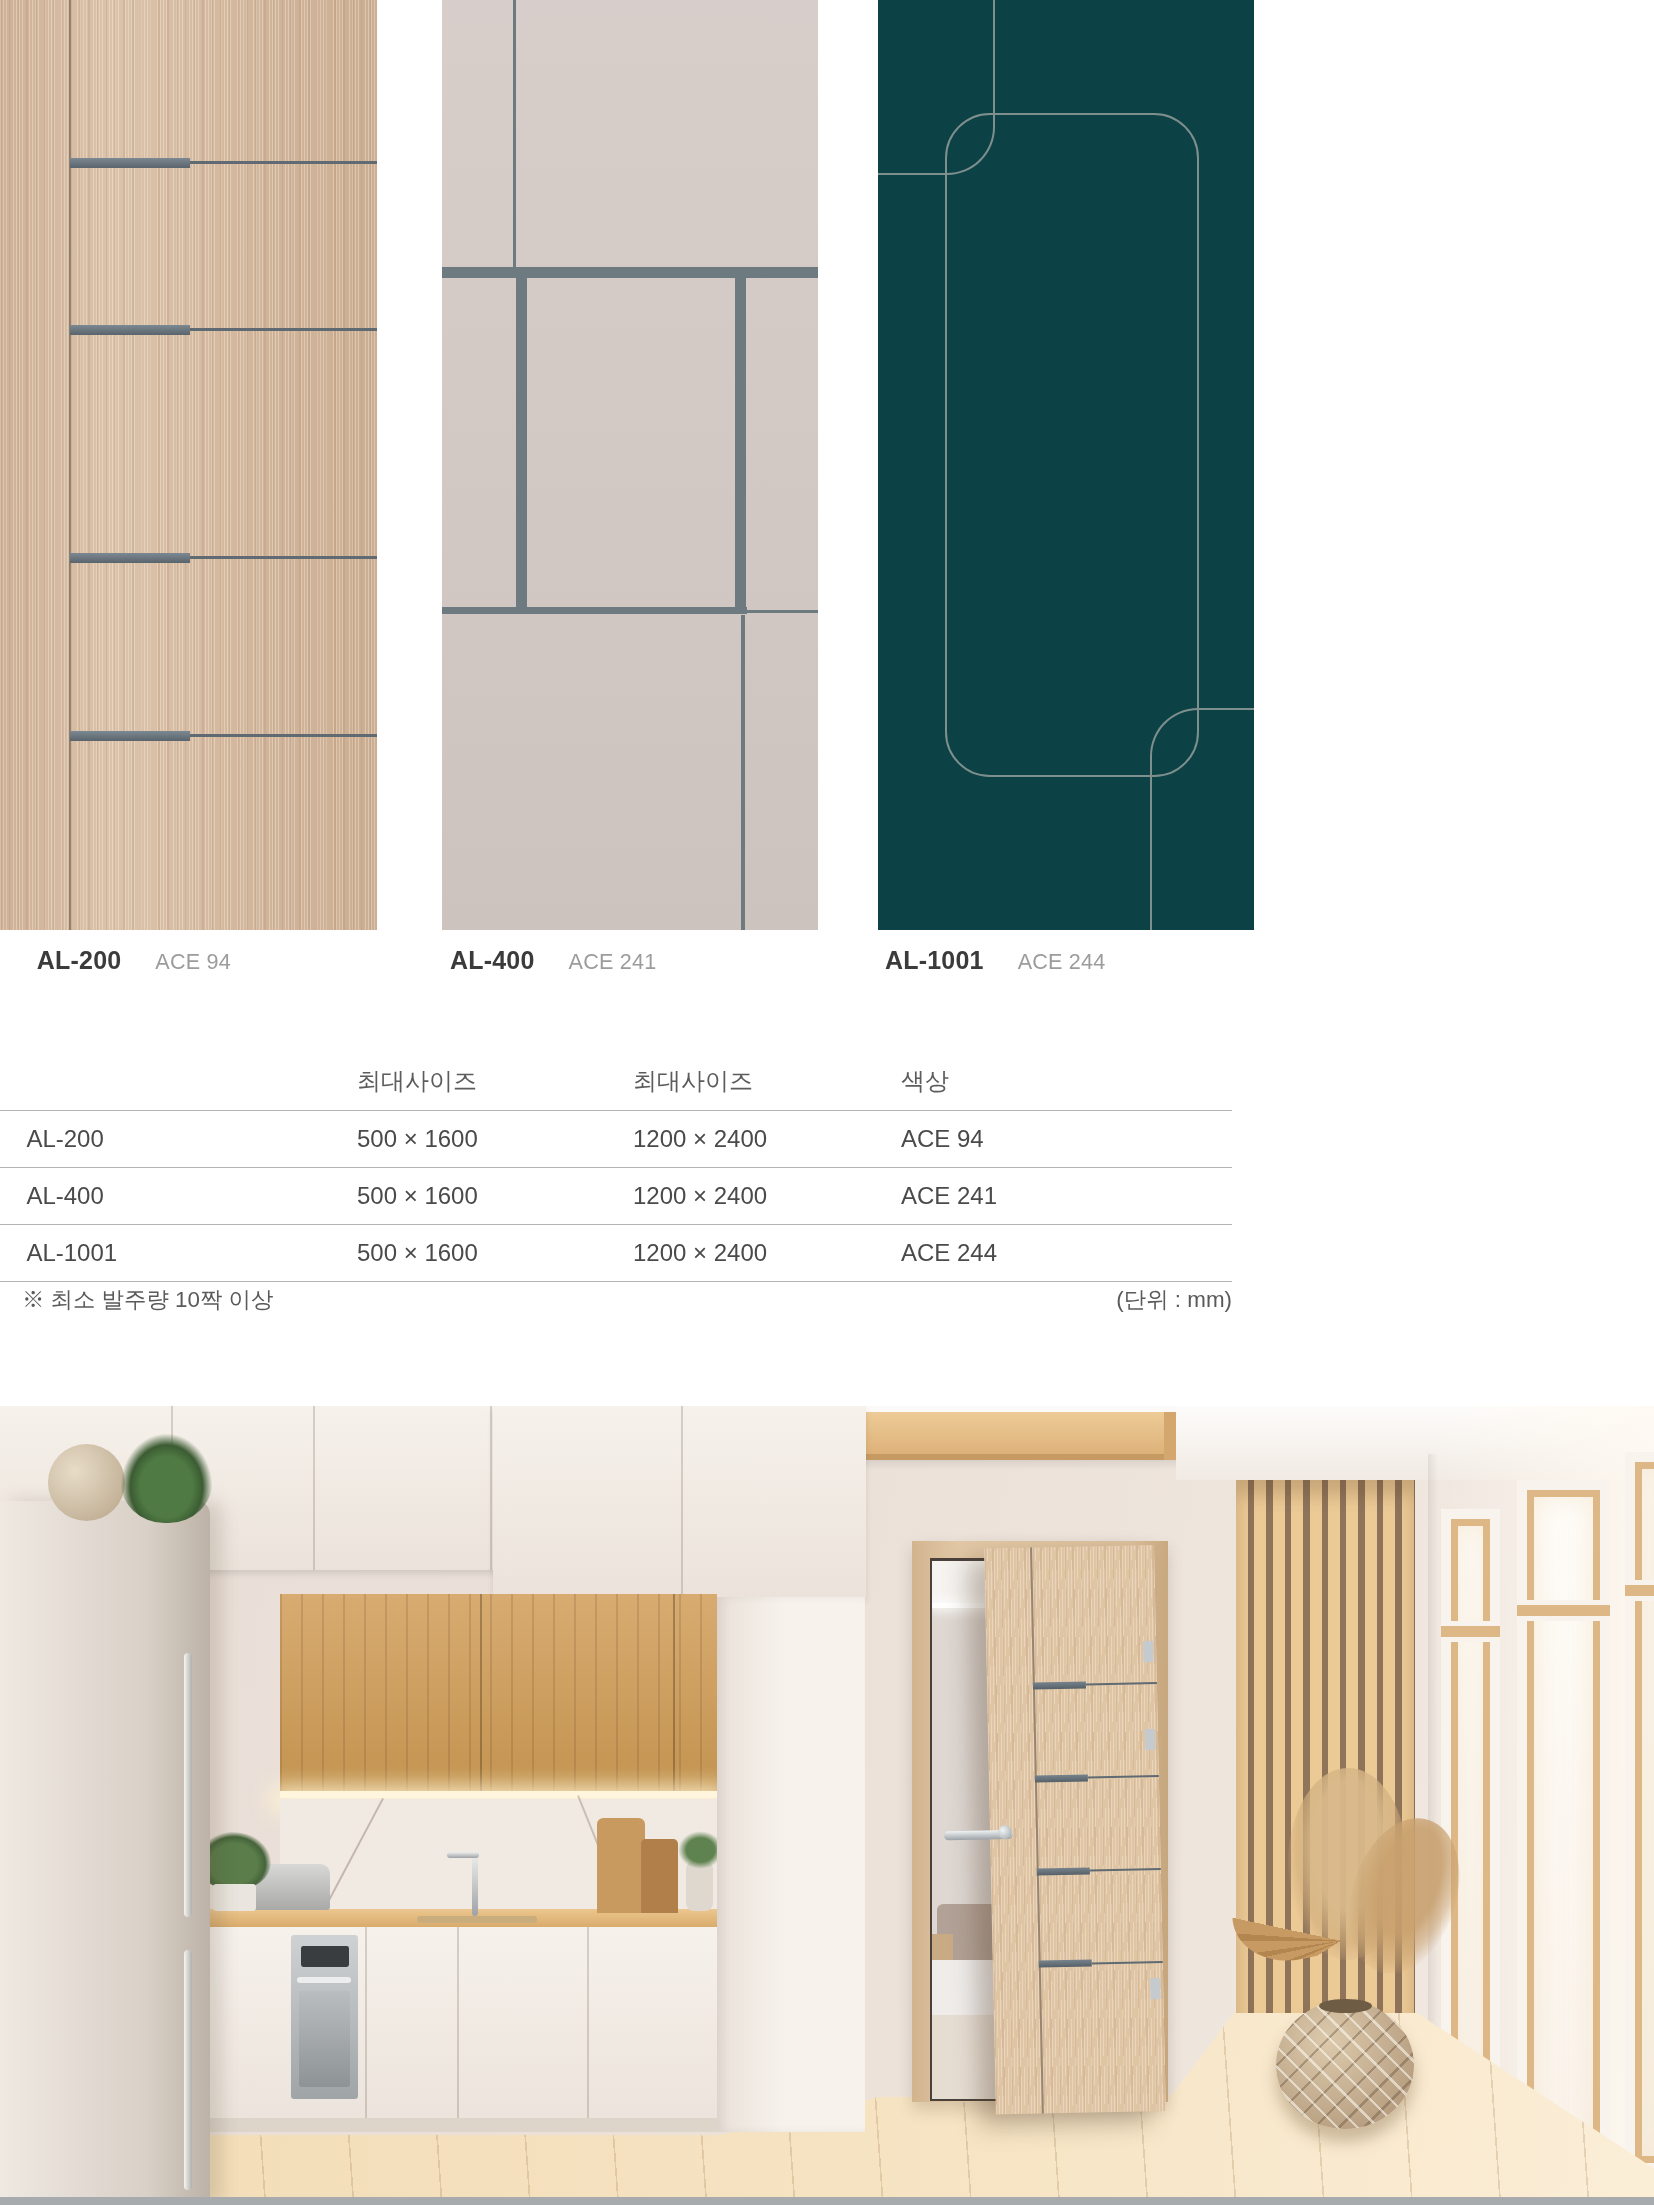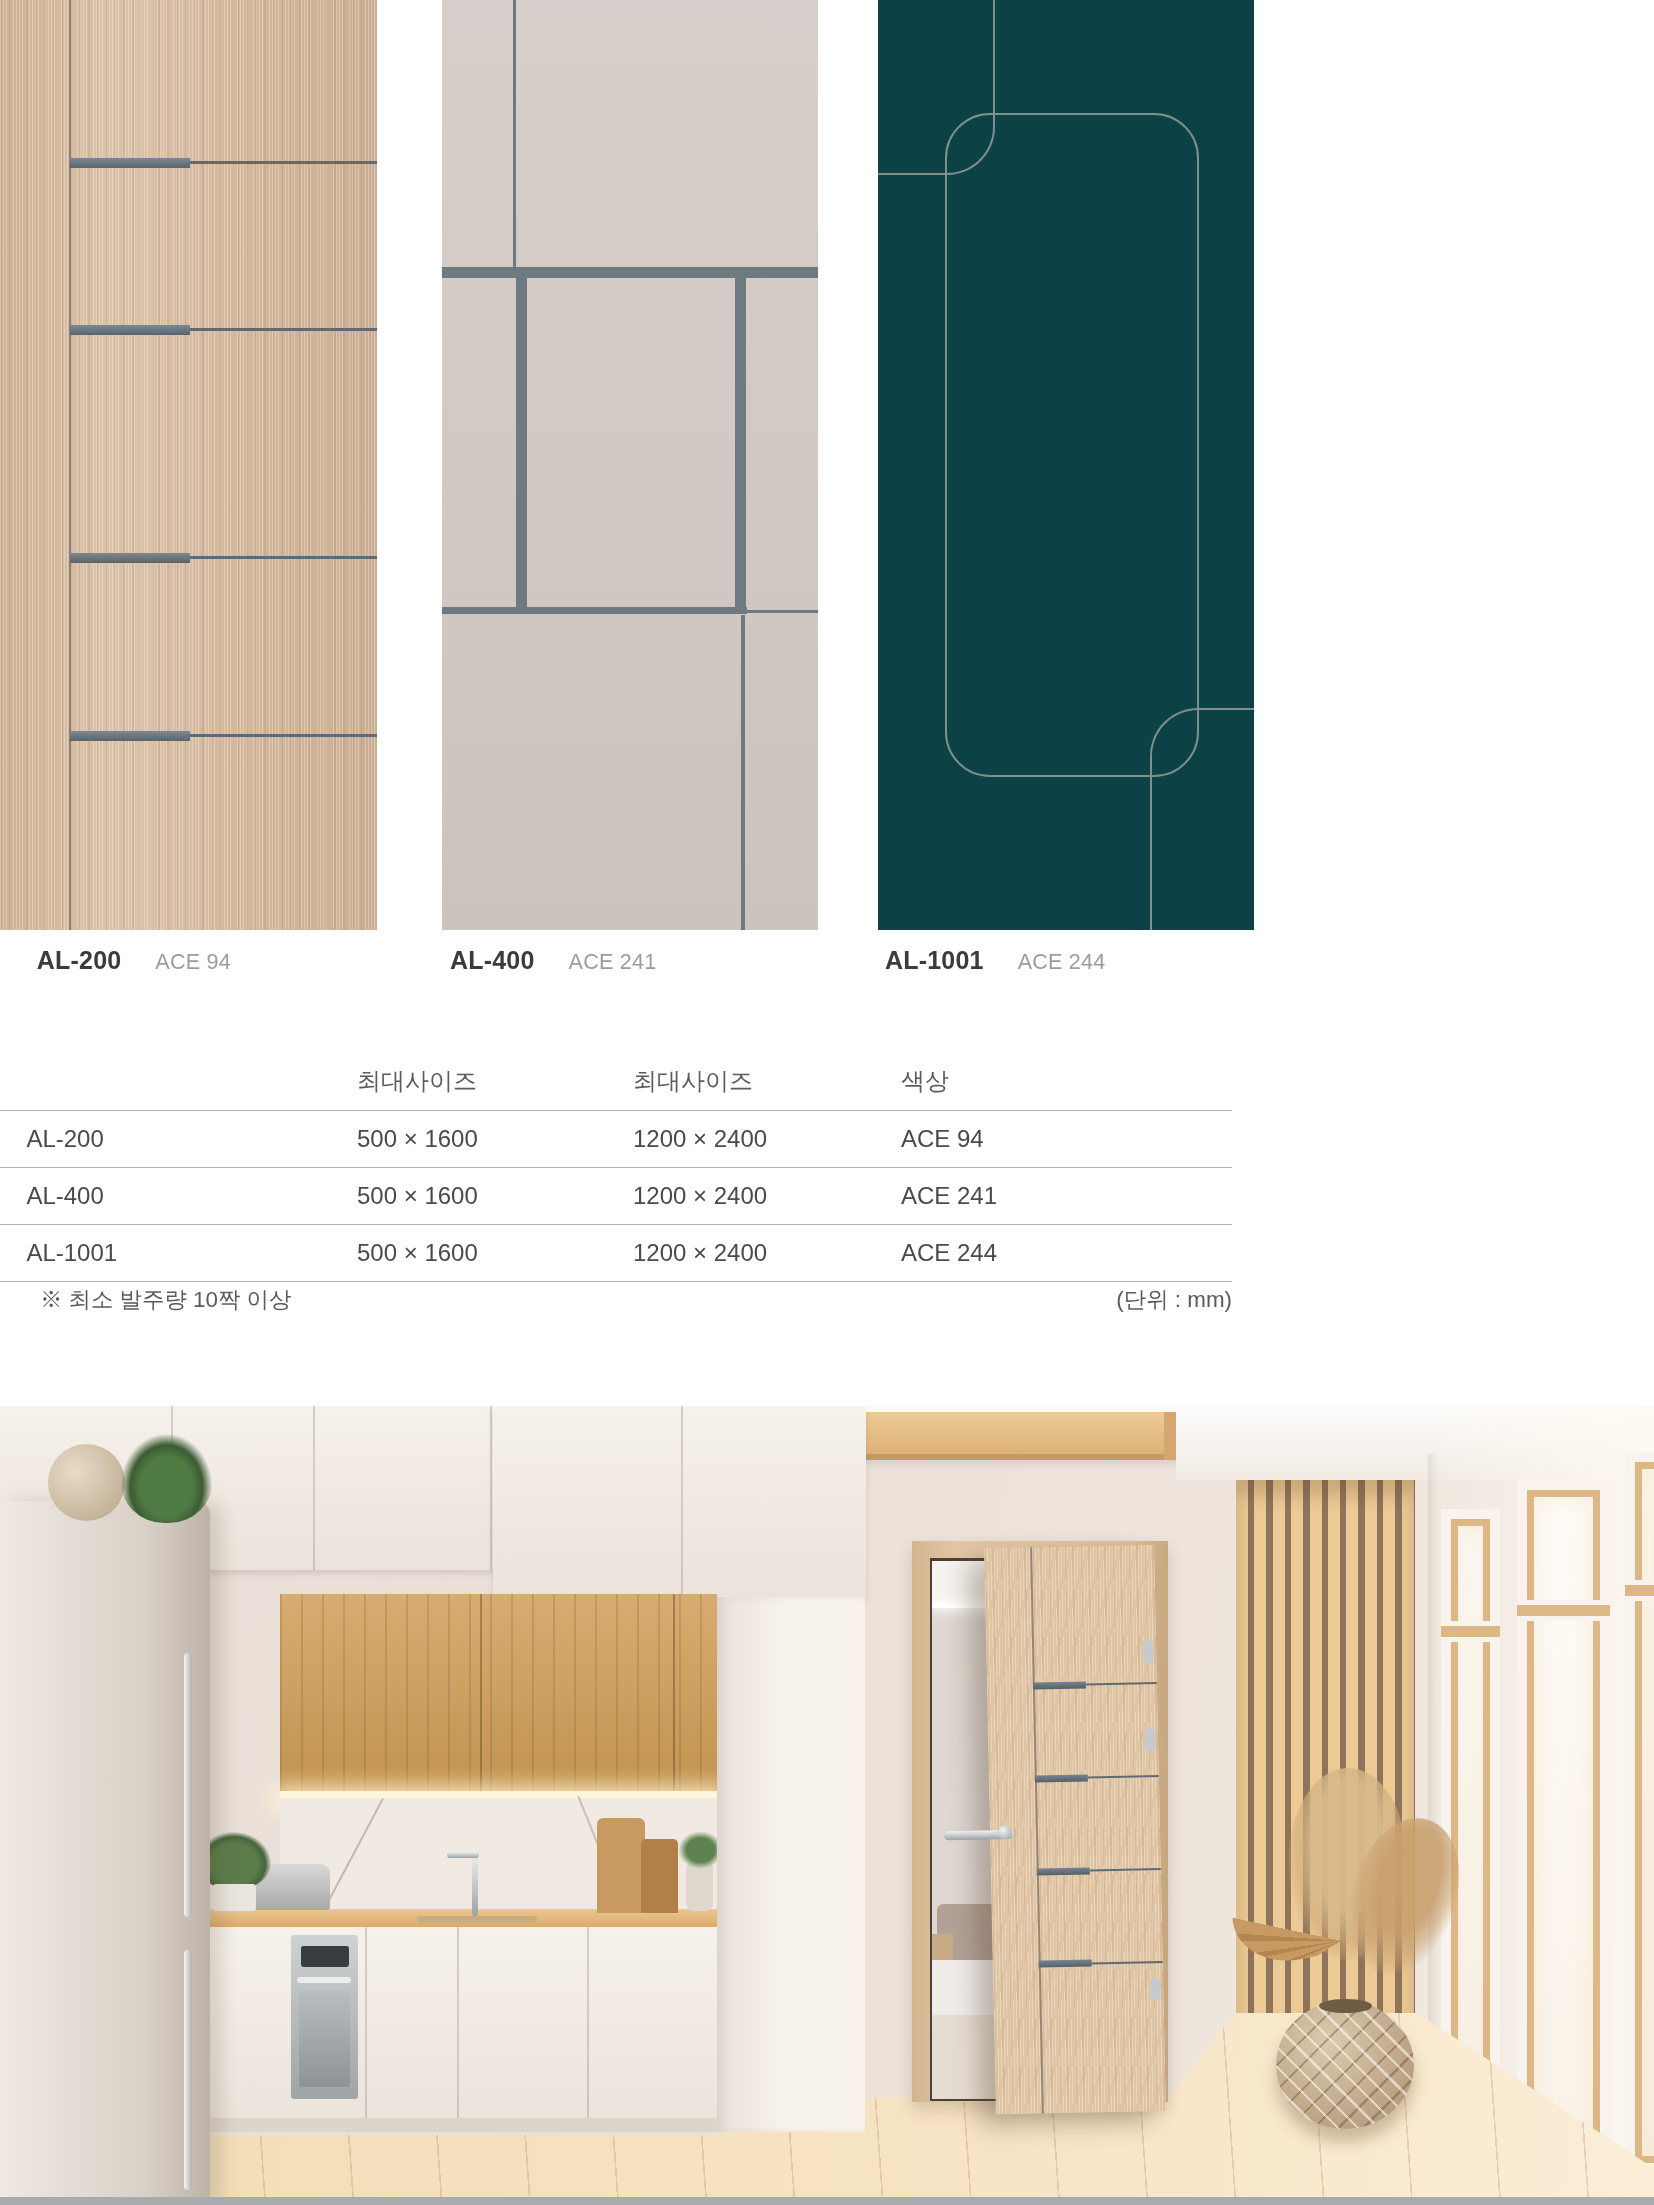--- a/index.html
+++ b/index.html
@@ -110,21 +110,21 @@
     <div class="c4">ACE 241</div>
   </div>
   <div class="t-row last">
     <div class="c1">AL-1001</div>
     <div class="c2">500 × 1600</div>
     <div class="c3">1200 × 2400</div>
     <div class="c4">ACE 244</div>
   </div>
 </div>
 <div class="foot">
-  <span style="padding-left:8px;margin-left:32px;">※ 최소 발주량 10짝 이상</span>
+  <span style="padding-left:22px;">※ 최소 발주량 10짝 이상</span>
   <span>(단위 : mm)</span>
 </div>
 
 <div class="photo">
 
   <div class="abs" style="left:0;top:0;width:1655px;height:11.2px;background:#fbfaf8;"></div>
   <div class="abs" style="left:234px;top:6.4px;width:930px;height:42px;background:linear-gradient(180deg,#eecb97,#ddb279);"></div>
   <div class="abs" style="left:234px;top:48px;width:942px;height:6.4px;background:#c89a63;"></div>
   <div class="abs" style="left:1164px;top:6.4px;width:13px;height:48px;background:#d3a76e;"></div>
   <div class="abs" style="left:1176px;top:0;width:478px;height:74px;background:linear-gradient(180deg,#fdfcfb,#f1eae3);"></div>

